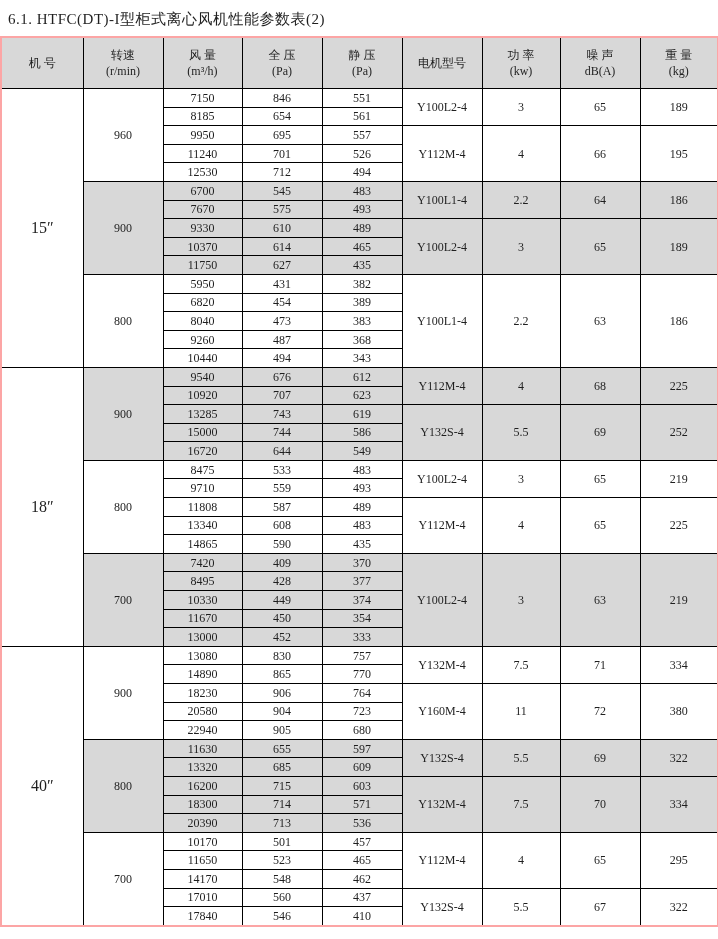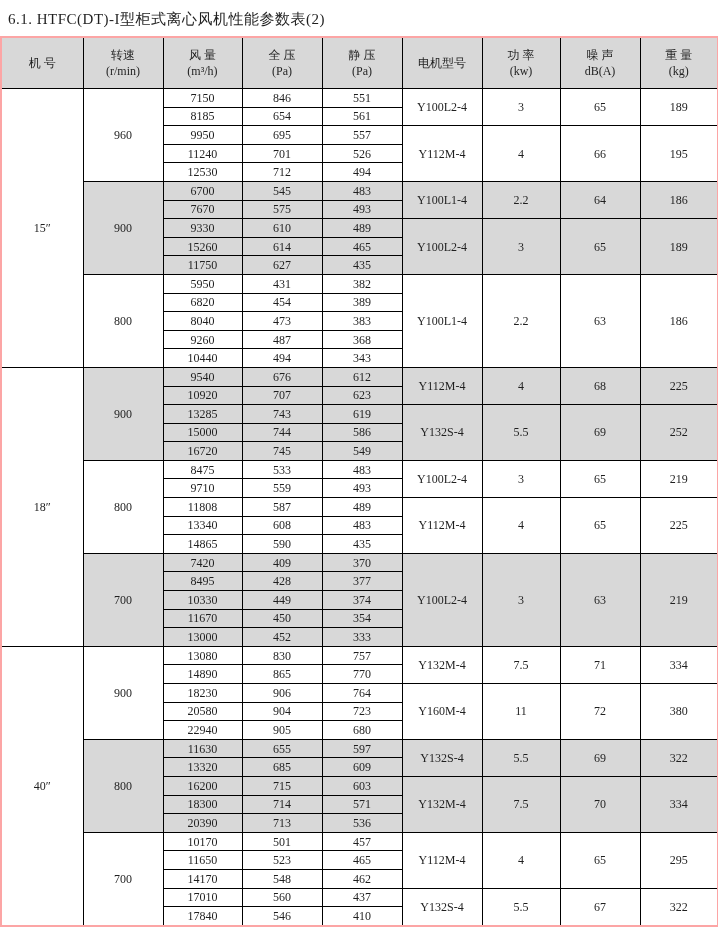--- a/index.html
+++ b/index.html
@@ -52,21 +52,21 @@
   .spec-table tbody td {
     height: 17.6px;
     font-size: 12px;
     line-height: 1;
     background: #ffffff;
   }
   .spec-table tbody td.g {
     background: #d8d8d8;
   }
   .spec-table tbody td.size {
-    font-size: 12px;
+    font-size: 16px;
   }
 </style>
 </head>
 <body>
 
 <div class="page">
   <h1 class="title">6.1. HTFC(DT)-I型柜式离心风机性能参数表(2)</h1>
 
   <table class="spec-table">
     <colgroup>
@@ -174,21 +174,21 @@
         <tr>
           <td class="g">9330</td>
           <td class="g">610</td>
           <td class="g">489</td>
           <td rowspan="3" class="g">Y100L2-4</td>
           <td rowspan="3" class="g">3</td>
           <td rowspan="3" class="g">65</td>
           <td rowspan="3" class="g">189</td>
         </tr>
         <tr>
-          <td class="g">15260</td>
+          <td class="g">10370</td>
           <td class="g">614</td>
           <td class="g">465</td>
         </tr>
         <tr>
           <td class="g">11750</td>
           <td class="g">627</td>
           <td class="g">435</td>
         </tr>
         <tr>
           <td rowspan="5">800</td>
@@ -245,21 +245,21 @@
           <td rowspan="3" class="g">69</td>
           <td rowspan="3" class="g">252</td>
         </tr>
         <tr>
           <td class="g">15000</td>
           <td class="g">744</td>
           <td class="g">586</td>
         </tr>
         <tr>
           <td class="g">16720</td>
-          <td class="g">745</td>
+          <td class="g">644</td>
           <td class="g">549</td>
         </tr>
         <tr>
           <td rowspan="5">800</td>
           <td>8475</td>
           <td>533</td>
           <td>483</td>
           <td rowspan="2">Y100L2-4</td>
           <td rowspan="2">3</td>
           <td rowspan="2">65</td>

